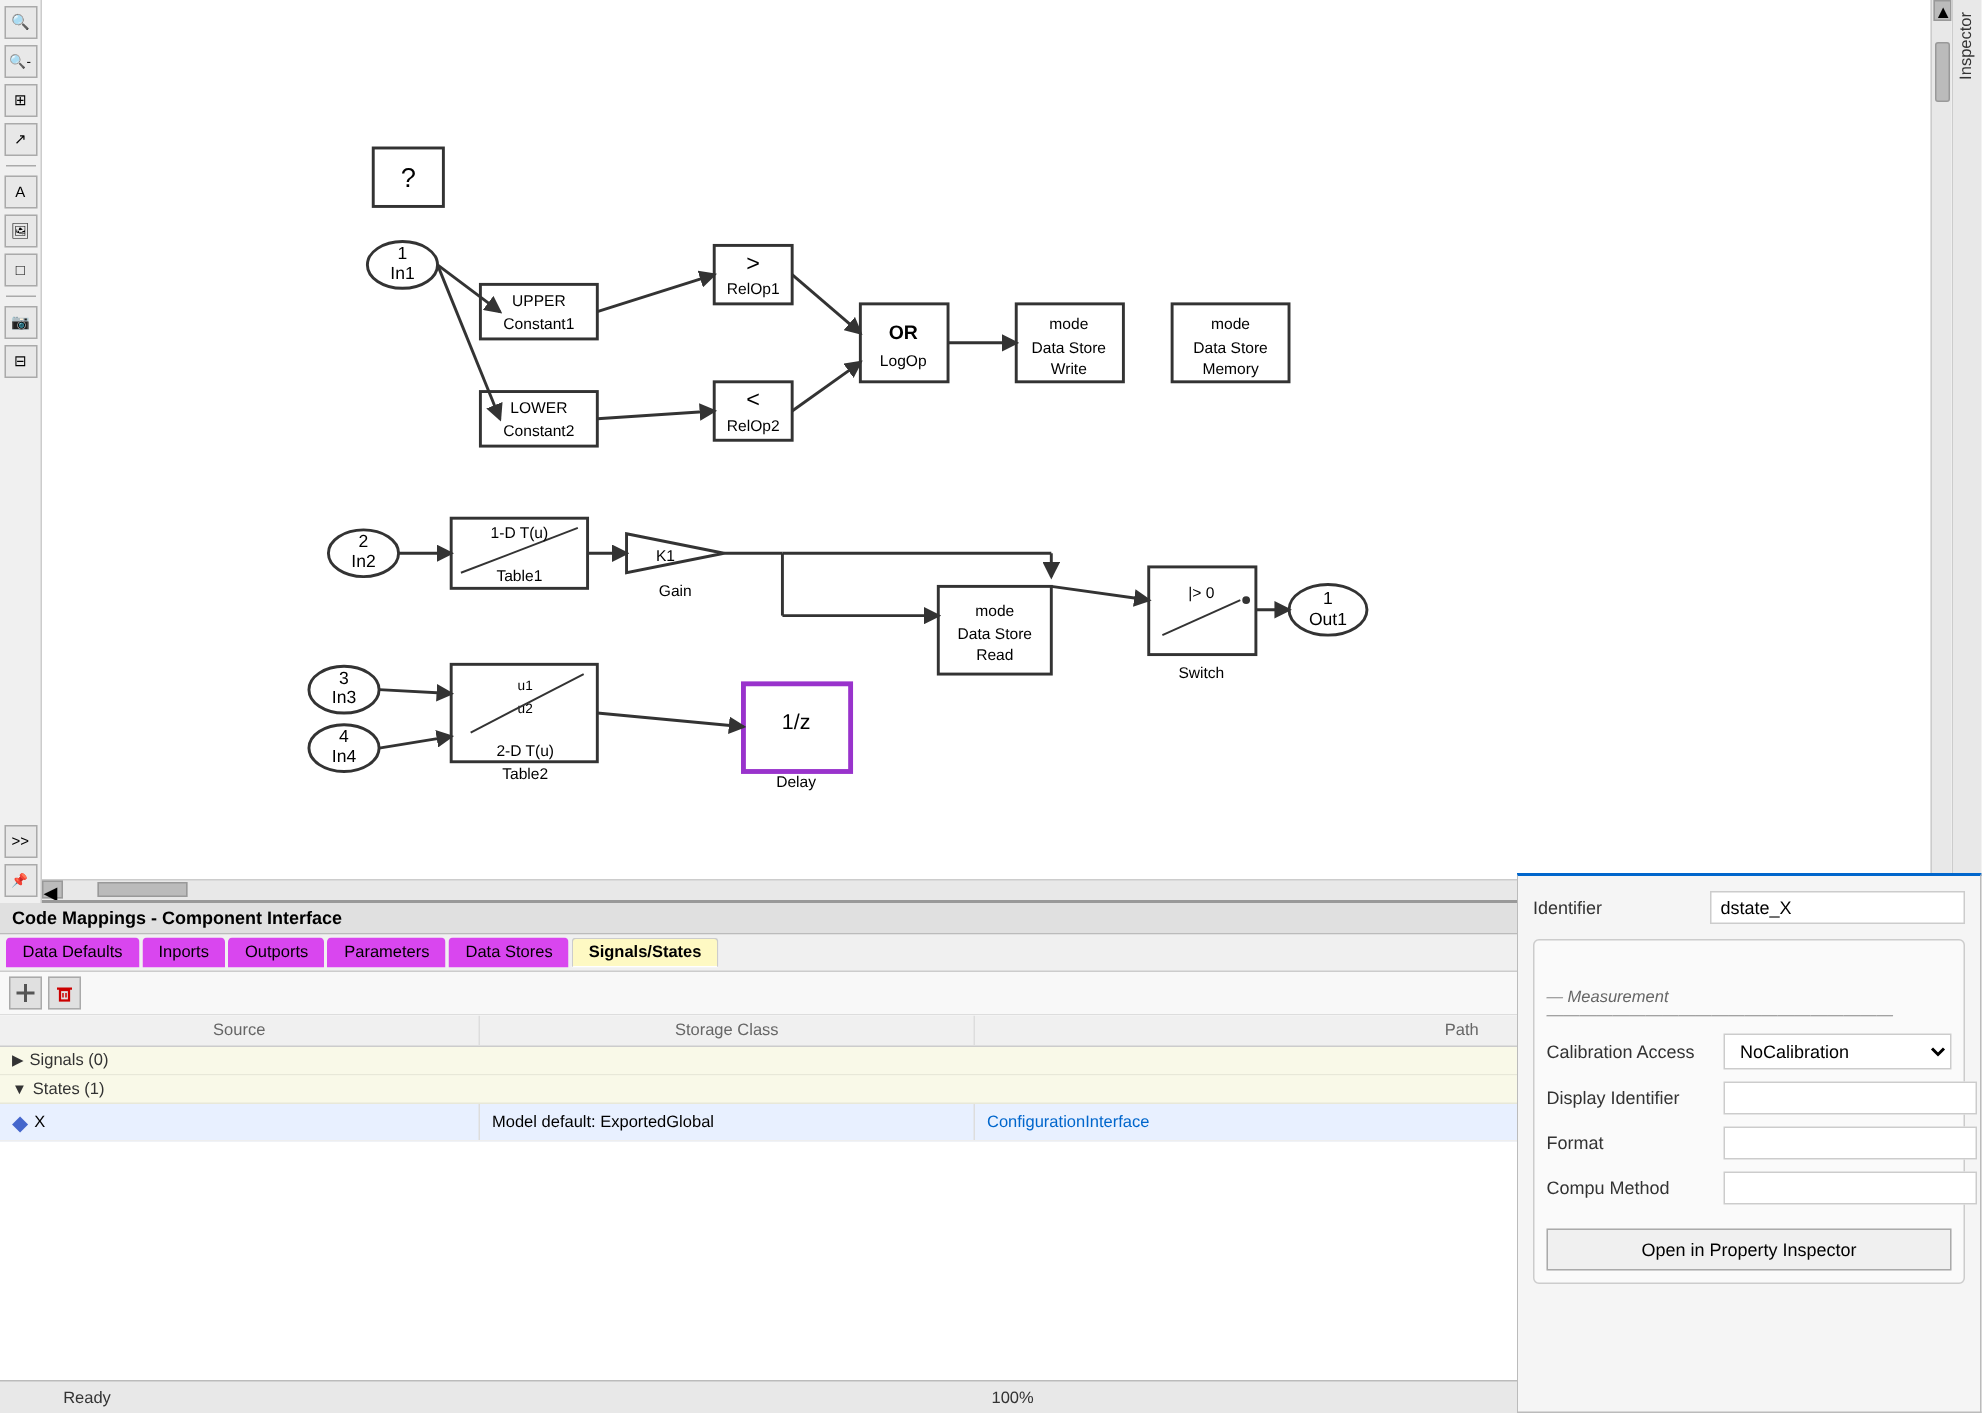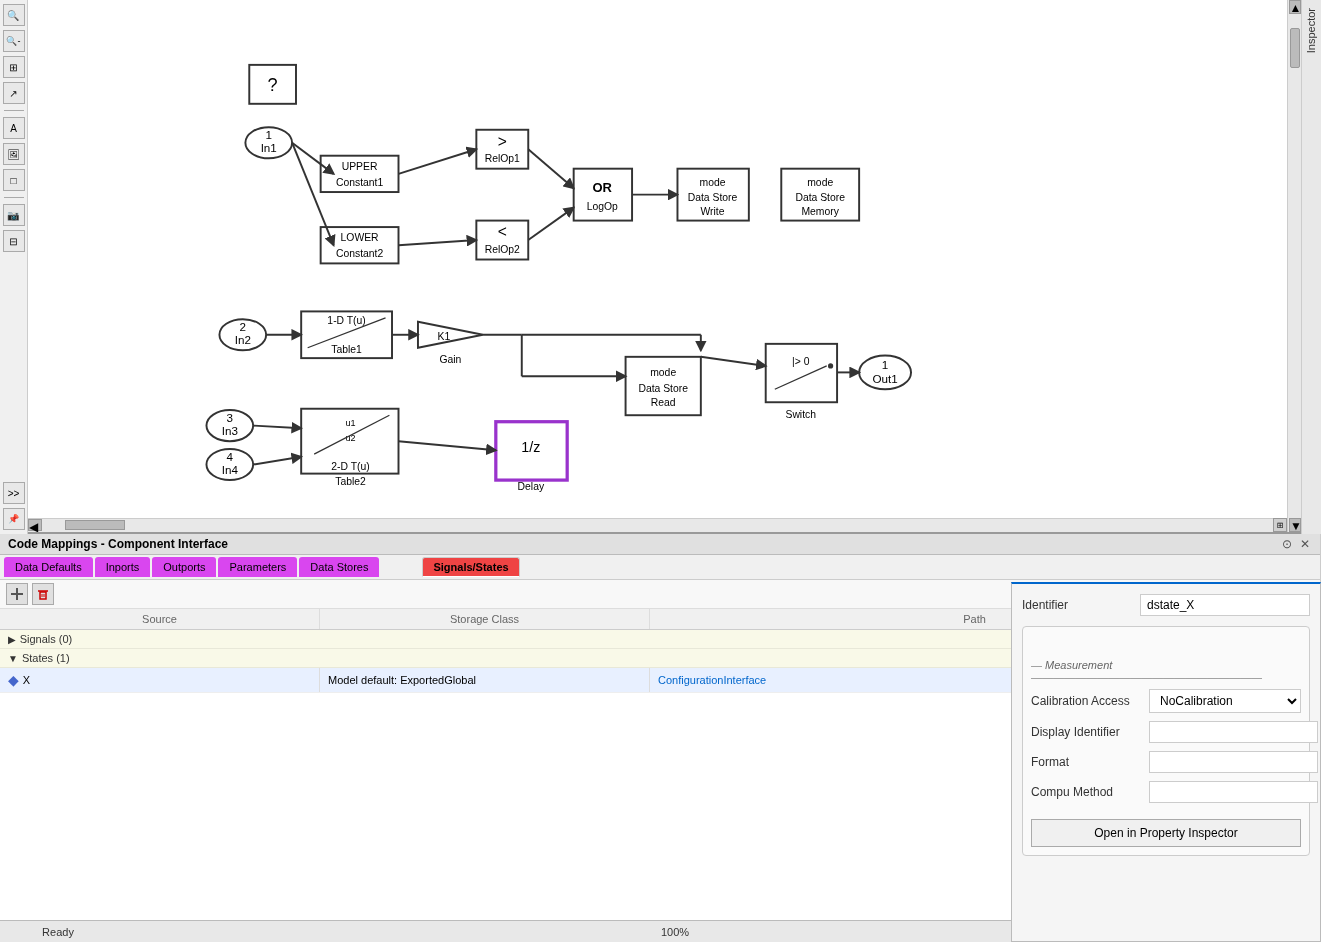--- a/index.html
+++ b/index.html
@@ -92,25 +92,24 @@
     }
     .tab {
       padding: 3px 10px;
       font-size: 11px;
       cursor: pointer;
       border: 1px solid transparent;
       border-radius: 3px 3px 0 0;
       background: #d946ef;
     }
     .tab.active {
-      background: #ef4444;
+      background: #fef9c3;
       border: 1px solid #ccc;
       border-bottom: 1px solid white;
       font-weight: bold;
-      margin-left: 41px;
     }
 
     .toolbar-row {
       padding: 3px 6px;
       display: flex;
       gap: 4px;
       border-bottom: 1px solid #ddd;
       background: #f8f8f8;
     }
     .small-btn {
@@ -406,21 +405,21 @@
         
         <div style="position:absolute;right:0;bottom:0;width:14px;height:14px;background:#d0d0d0;border:1px solid #999;display:flex;align-items:center;justify-content:center;font-size:8px;">⊞</div>
       </div>
     </div>
 
     <div class="right-panel">
       <div class="inspector-tab">Inspector</div>
     </div>
   </div>
 
-  <div style="height: 408px; display: flex; flex-direction: column;">
+  <div style="height: 340px; display: flex; flex-direction: column;">
 
     <div class="code-mappings-panel">
       <div class="panel-title-bar">
         <span>Code Mappings - Component Interface</span>
         <div class="panel-title-btns">
           <button class="panel-title-btn">⊙</button>
           <button class="panel-title-btn">✕</button>
         </div>
       </div>
 

